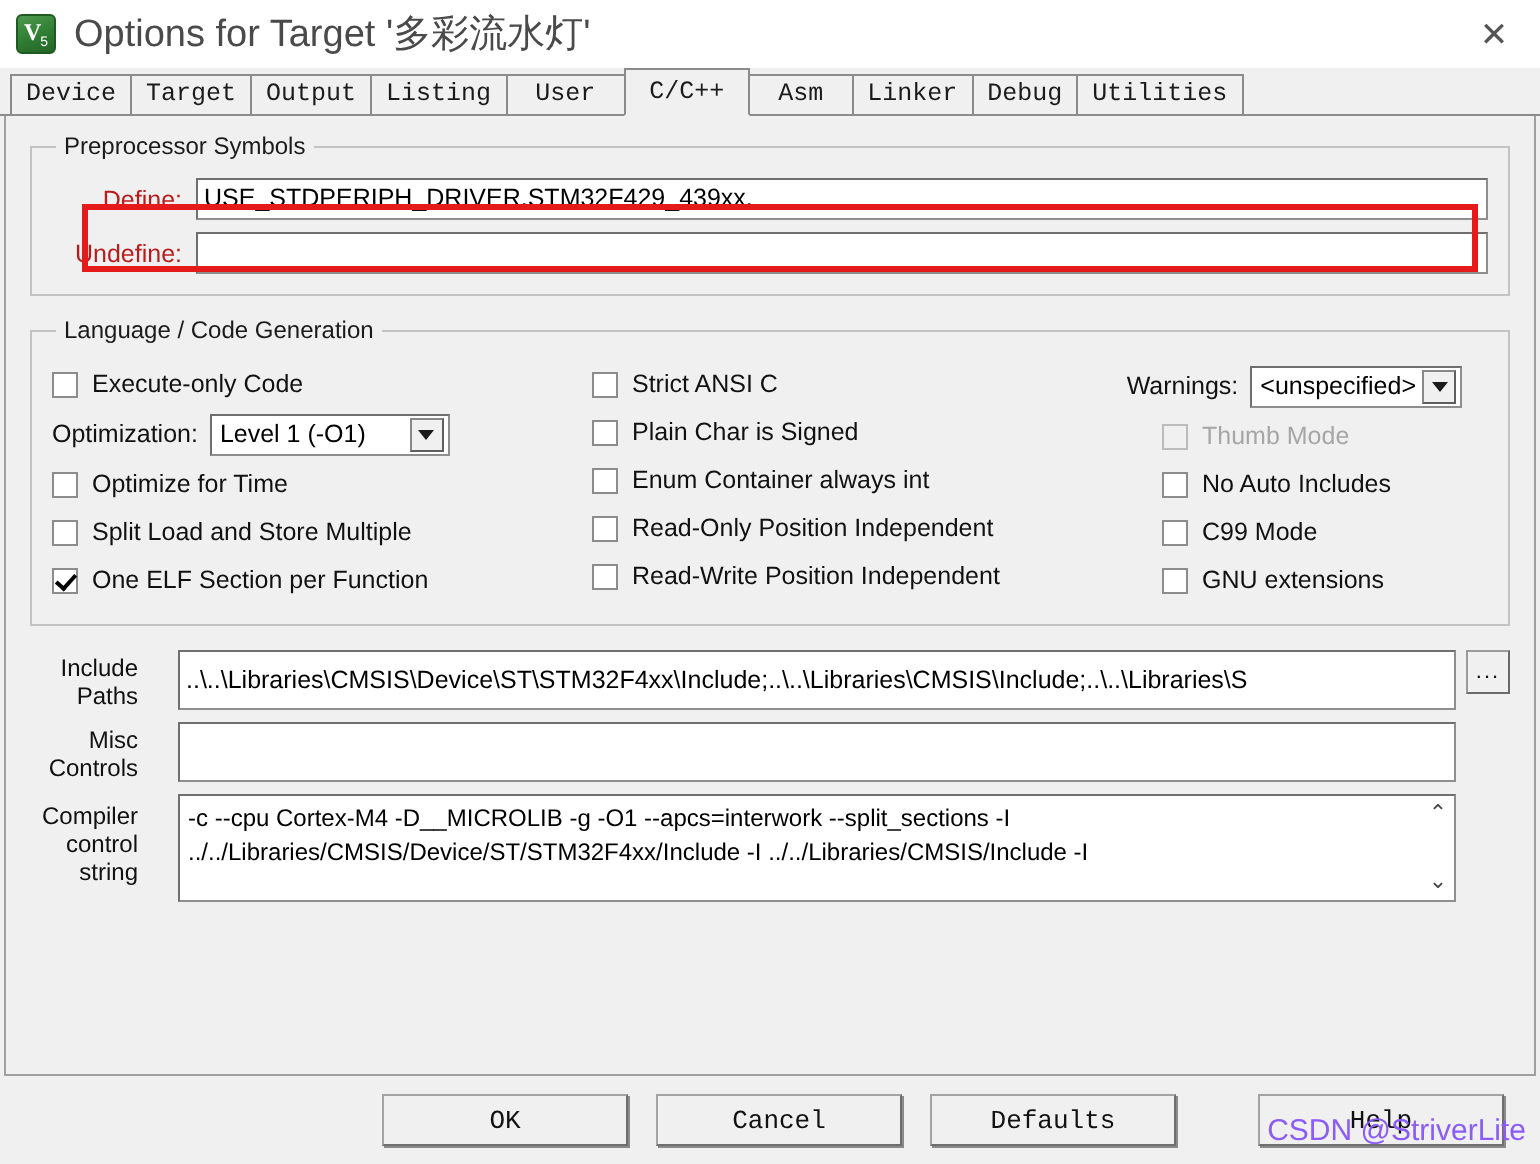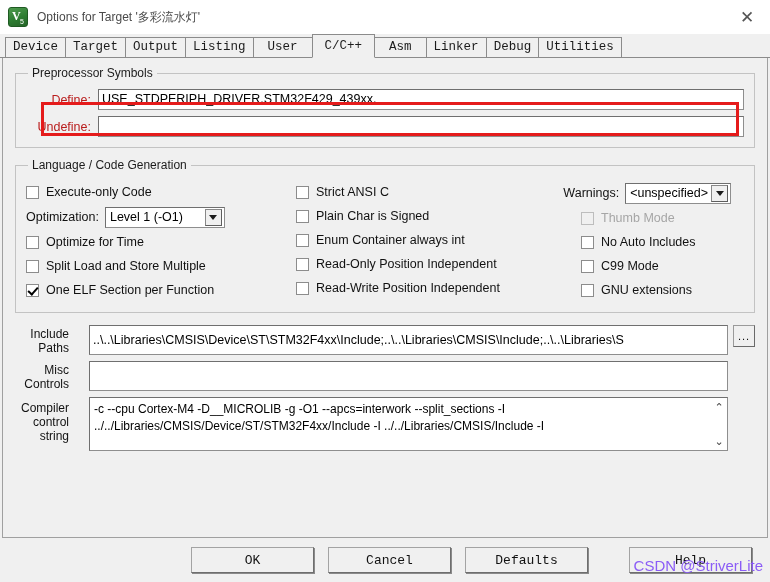--- a/index.html
+++ b/index.html
@@ -49,21 +49,21 @@
   }
   .app-icon .five {
     position: absolute;
     right: 3px; bottom: 1px;
     color: #fff;
     font-size: 7px;
     line-height: 7px;
     font-family: "Liberation Sans", sans-serif;
   }
   .title-text {
-    font-size: 12px;
+    font-size: 19px;
     color: #4a4a4a;
     font-family: "Liberation Sans", sans-serif;
     white-space: nowrap;
   }
   .close-btn {
     position: absolute;
     right: 0; top: 0;
     width: 46px; height: 34px;
     display: flex; align-items: center; justify-content: center;
     color: #555;

